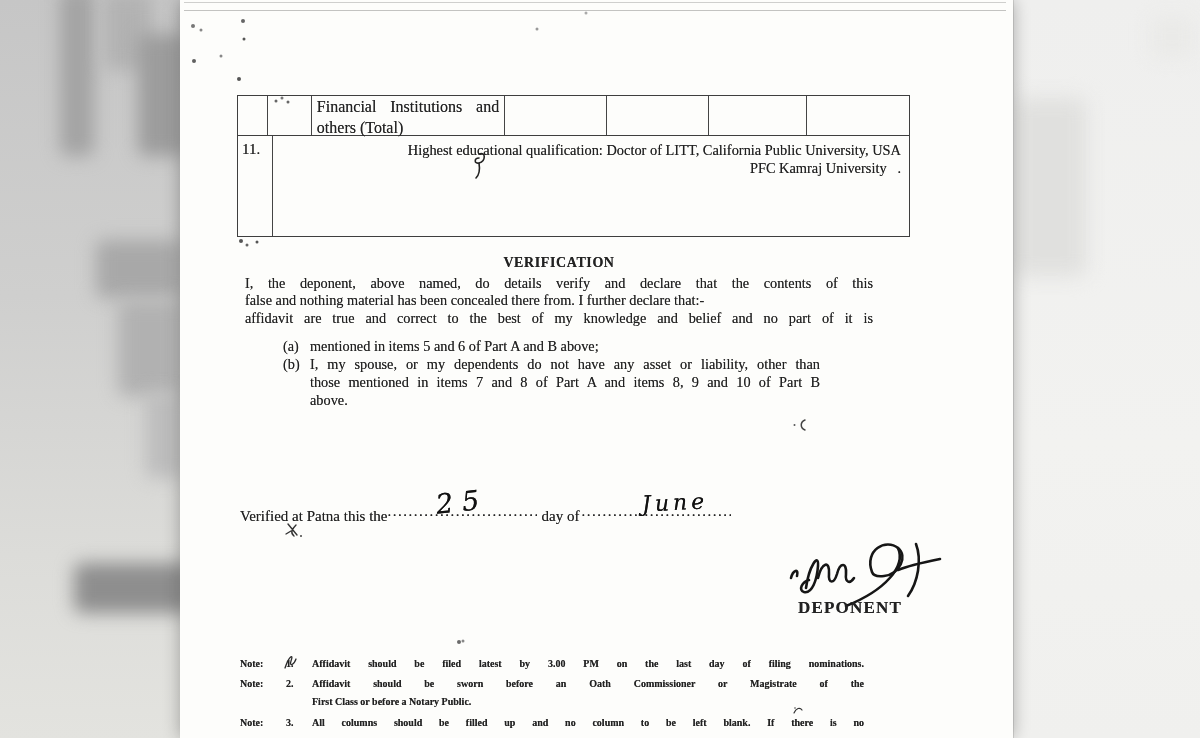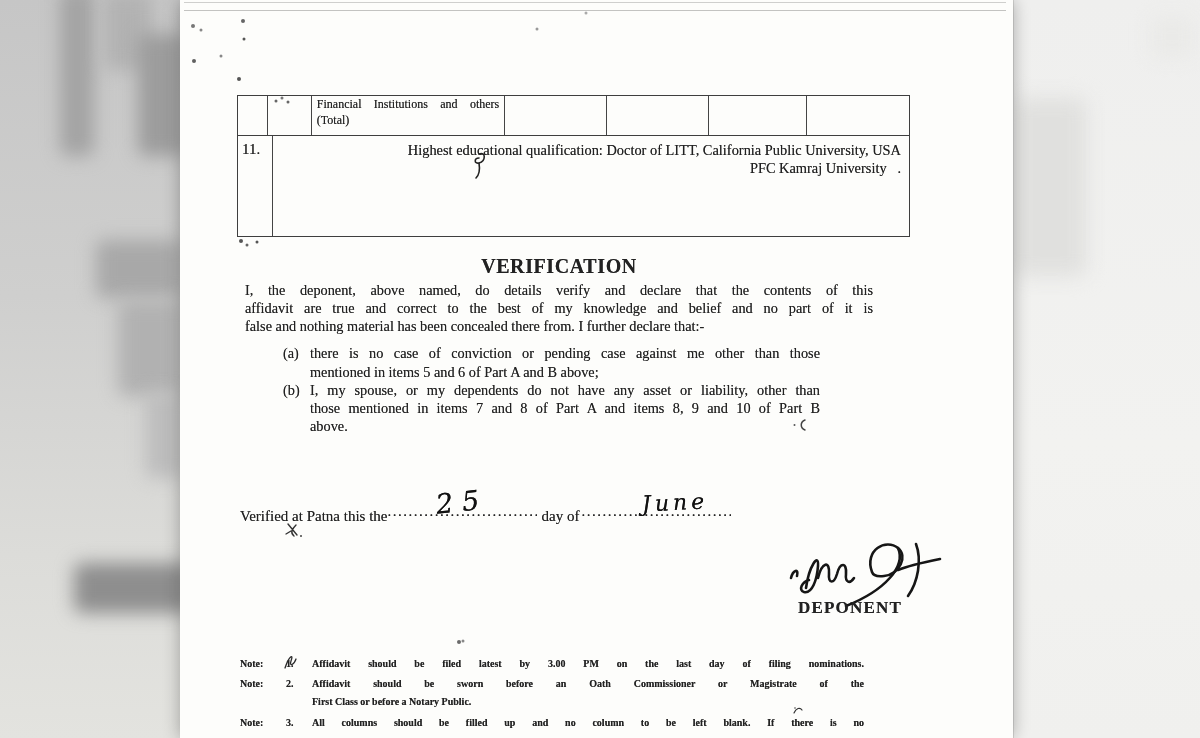--- a/index.html
+++ b/index.html
@@ -42,36 +42,36 @@
       60px 240px 0 1px #555,66px 244px 0 .5px #666,76px 241px 0 .5px #555,
       278px 641px 0 1px #6a6a6a,282px 640px 0 .5px #888;}
 
   
   .aff-table{position:absolute;left:57px;top:95px;width:673px;
     border:1.6px solid #3e3e3e;box-sizing:border-box;}
   .trow{display:flex;box-sizing:border-box;}
   .trow1{height:40px;border-bottom:1.5px solid #3e3e3e;}
   .tcell{box-sizing:border-box;border-right:1.4px solid #444;padding:1px 5px;}
   .tcell:last-child{border-right:none;}
-  .c1{width:30px;} .c2{width:44px;} .c3{width:194px;font-size:12px;line-height:1.3;text-align:justify;}
+  .c1{width:30px;} .c2{width:44px;} .c3{width:194px;font-size:16px;line-height:1.3;text-align:justify;}
   .c4{width:102px;} .c5{width:102px;} .c6{width:99px;} .c7{width:102px;}
   .trow2{min-height:100px;}
   .numcell{width:35px;border-right:1.4px solid #444;box-sizing:border-box;
     padding:4px 2px 0 4px;font-size:15px;}
   .qcell{position:relative;width:638px;box-sizing:border-box;padding:5px 8px 4px 9px;}
   .qline{white-space:pre-wrap;text-align:right;}
   .details{margin:2px 0 0 30px;width:590px;font-size:14.2px;line-height:1.33;}
 
   
   .ln{text-align:justify;}
   .jl{text-align-last:justify;}
 
   
   .verif{position:absolute;left:65px;top:254px;width:628px;}
-  .vhead{font-weight:bold;text-align:center;font-size:20px;letter-spacing:.6px;margin-bottom:3px;}
+  .vhead{font-weight:bold;text-align:center;font-size:14px;letter-spacing:.6px;margin-bottom:3px;}
   .vintro{font-size:14.3px;line-height:17.7px;}
   .vitems{margin:9px 0 0 38px;width:537px;font-size:14.3px;line-height:18.2px;}
   .vitem{display:flex;}
   .vlabel{width:27px;flex:none;}
   .vlines{flex:1;}
 
   
   .attest{position:absolute;left:60px;top:502px;width:580px;height:40px;font-size:15px;}
   .attest-line{white-space:nowrap;}
   .dots{display:inline-block;overflow:hidden;vertical-align:baseline;letter-spacing:1.5px;white-space:nowrap;}
@@ -137,28 +137,27 @@
             <path d="M8,4 C15,1 15,11 8,13 C3,14 3,8 8,8 M8,13 C9,19 9,24 5,28" fill="none" stroke="#222" stroke-width="1.6" stroke-linecap="round"></path>
           </svg>
         </div>
       </div>
     </div>
 
     <div class="verif">
       <div class="vhead">VERIFICATION</div>
       <div class="vintro">
         <div class="ln jl">I, the deponent, above named, do details verify and declare that the contents of this</div>
+        <div class="ln">false and nothing material has been concealed there from. I further declare that:-</div>
         <div class="ln jl">affidavit are true and correct to the best of my knowledge and belief and no part of it is</div>
-        <div class="ln">false and nothing material has been concealed there from. I further declare that:-</div>
       </div>
       <div class="vitems">
         <div class="vitem">
           <span class="vlabel">(a)</span>
           <div class="vlines">
-            <div class="ln jl">there is no case of conviction or pending case against me other than those</div>
             <div class="ln">mentioned in items 5 and 6 of Part A and B above;</div>
           </div>
         </div>
         <div class="vitem">
           <span class="vlabel">(b)</span>
           <div class="vlines">
             <div class="ln jl">I, my spouse, or my dependents do not have any asset or liability, other than</div>
             <div class="ln jl">those mentioned in items 7 and 8 of Part A and items 8, 9 and 10 of Part B</div>
             <div class="ln">above.</div>
           </div>

